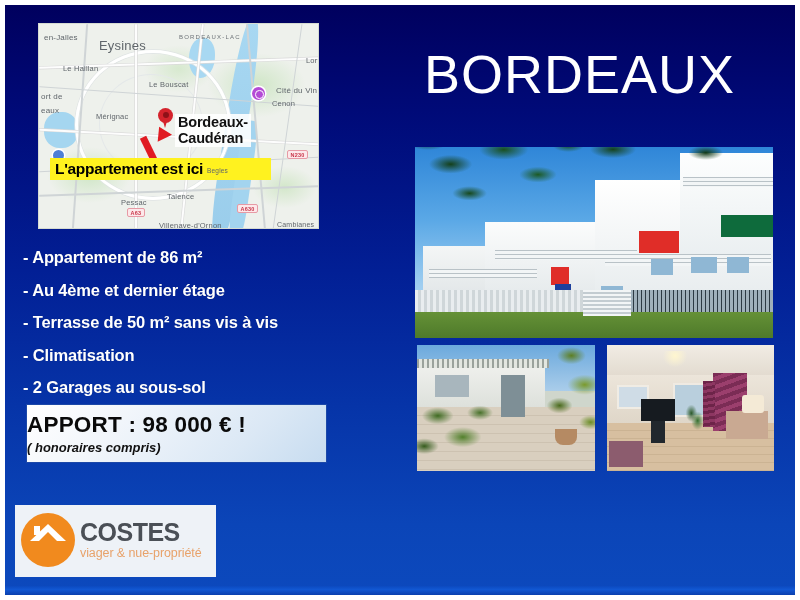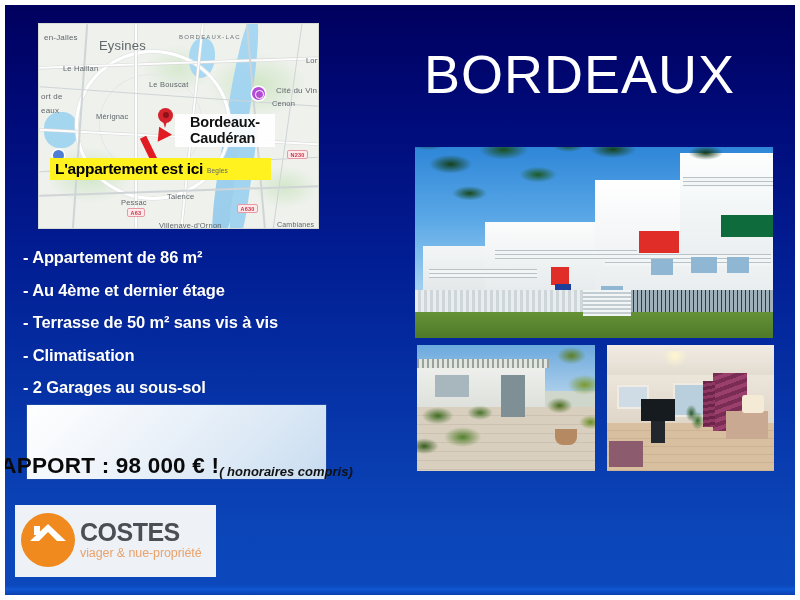--- a/index.html
+++ b/index.html
@@ -141,21 +141,21 @@
     border-bottom: 13px solid #e01b22;
     transform: rotate(-26deg);
   }
 
   
   #callout {
     position: absolute; left: 136px; top: 90px;
     font-size: 14.5px; font-weight: 700; color: #111111;
     line-height: 1.08; letter-spacing: -.2px;
     background: rgba(255,255,255,.88);
-    padding: 1px 15px;
+    padding: 1px 3px;
   }
 
   
   #hl {
     position: absolute; left: 11px; top: 134px;
     background: #fff21f;
     padding: 1.5px 5px 2px 5px;
     font-size: 15.5px; font-weight: 700; color: #000000;
     letter-spacing: -.3px;
     white-space: nowrap;
@@ -173,25 +173,25 @@
     font-weight: 700;
     letter-spacing: -.15px;
     margin-bottom: 13.5px;
     white-space: nowrap;
     text-shadow: 0 0 1px rgba(0,0,0,.25);
   }
 
   
   #price-box {
     position: absolute; left: 21px; top: 399px;
-    width: 301px; height: 76px;
+    width: 301px; height: 59px;
     background: linear-gradient(135deg, #ffffff 0%, #f2f6fb 30%, #dbe8f5 72%, #c7dcf0 100%);
     border: 1.5px solid #1c48a8;
-    display: flex; 
-    align-items: flex-end; justify-content: center;
+    display: flex; flex-direction: column;
+    align-items: flex-start; justify-content: center;
   }
   #price-main {
     font-size: 22.5px; font-weight: 700; color: #0a0a0a;
     letter-spacing: .2px; white-space: nowrap;
   }
   #price-sub {
     font-size: 13px; font-style: italic; font-weight: 700;
     color: #111111; margin-top: 2px; white-space: nowrap;
   }
 

